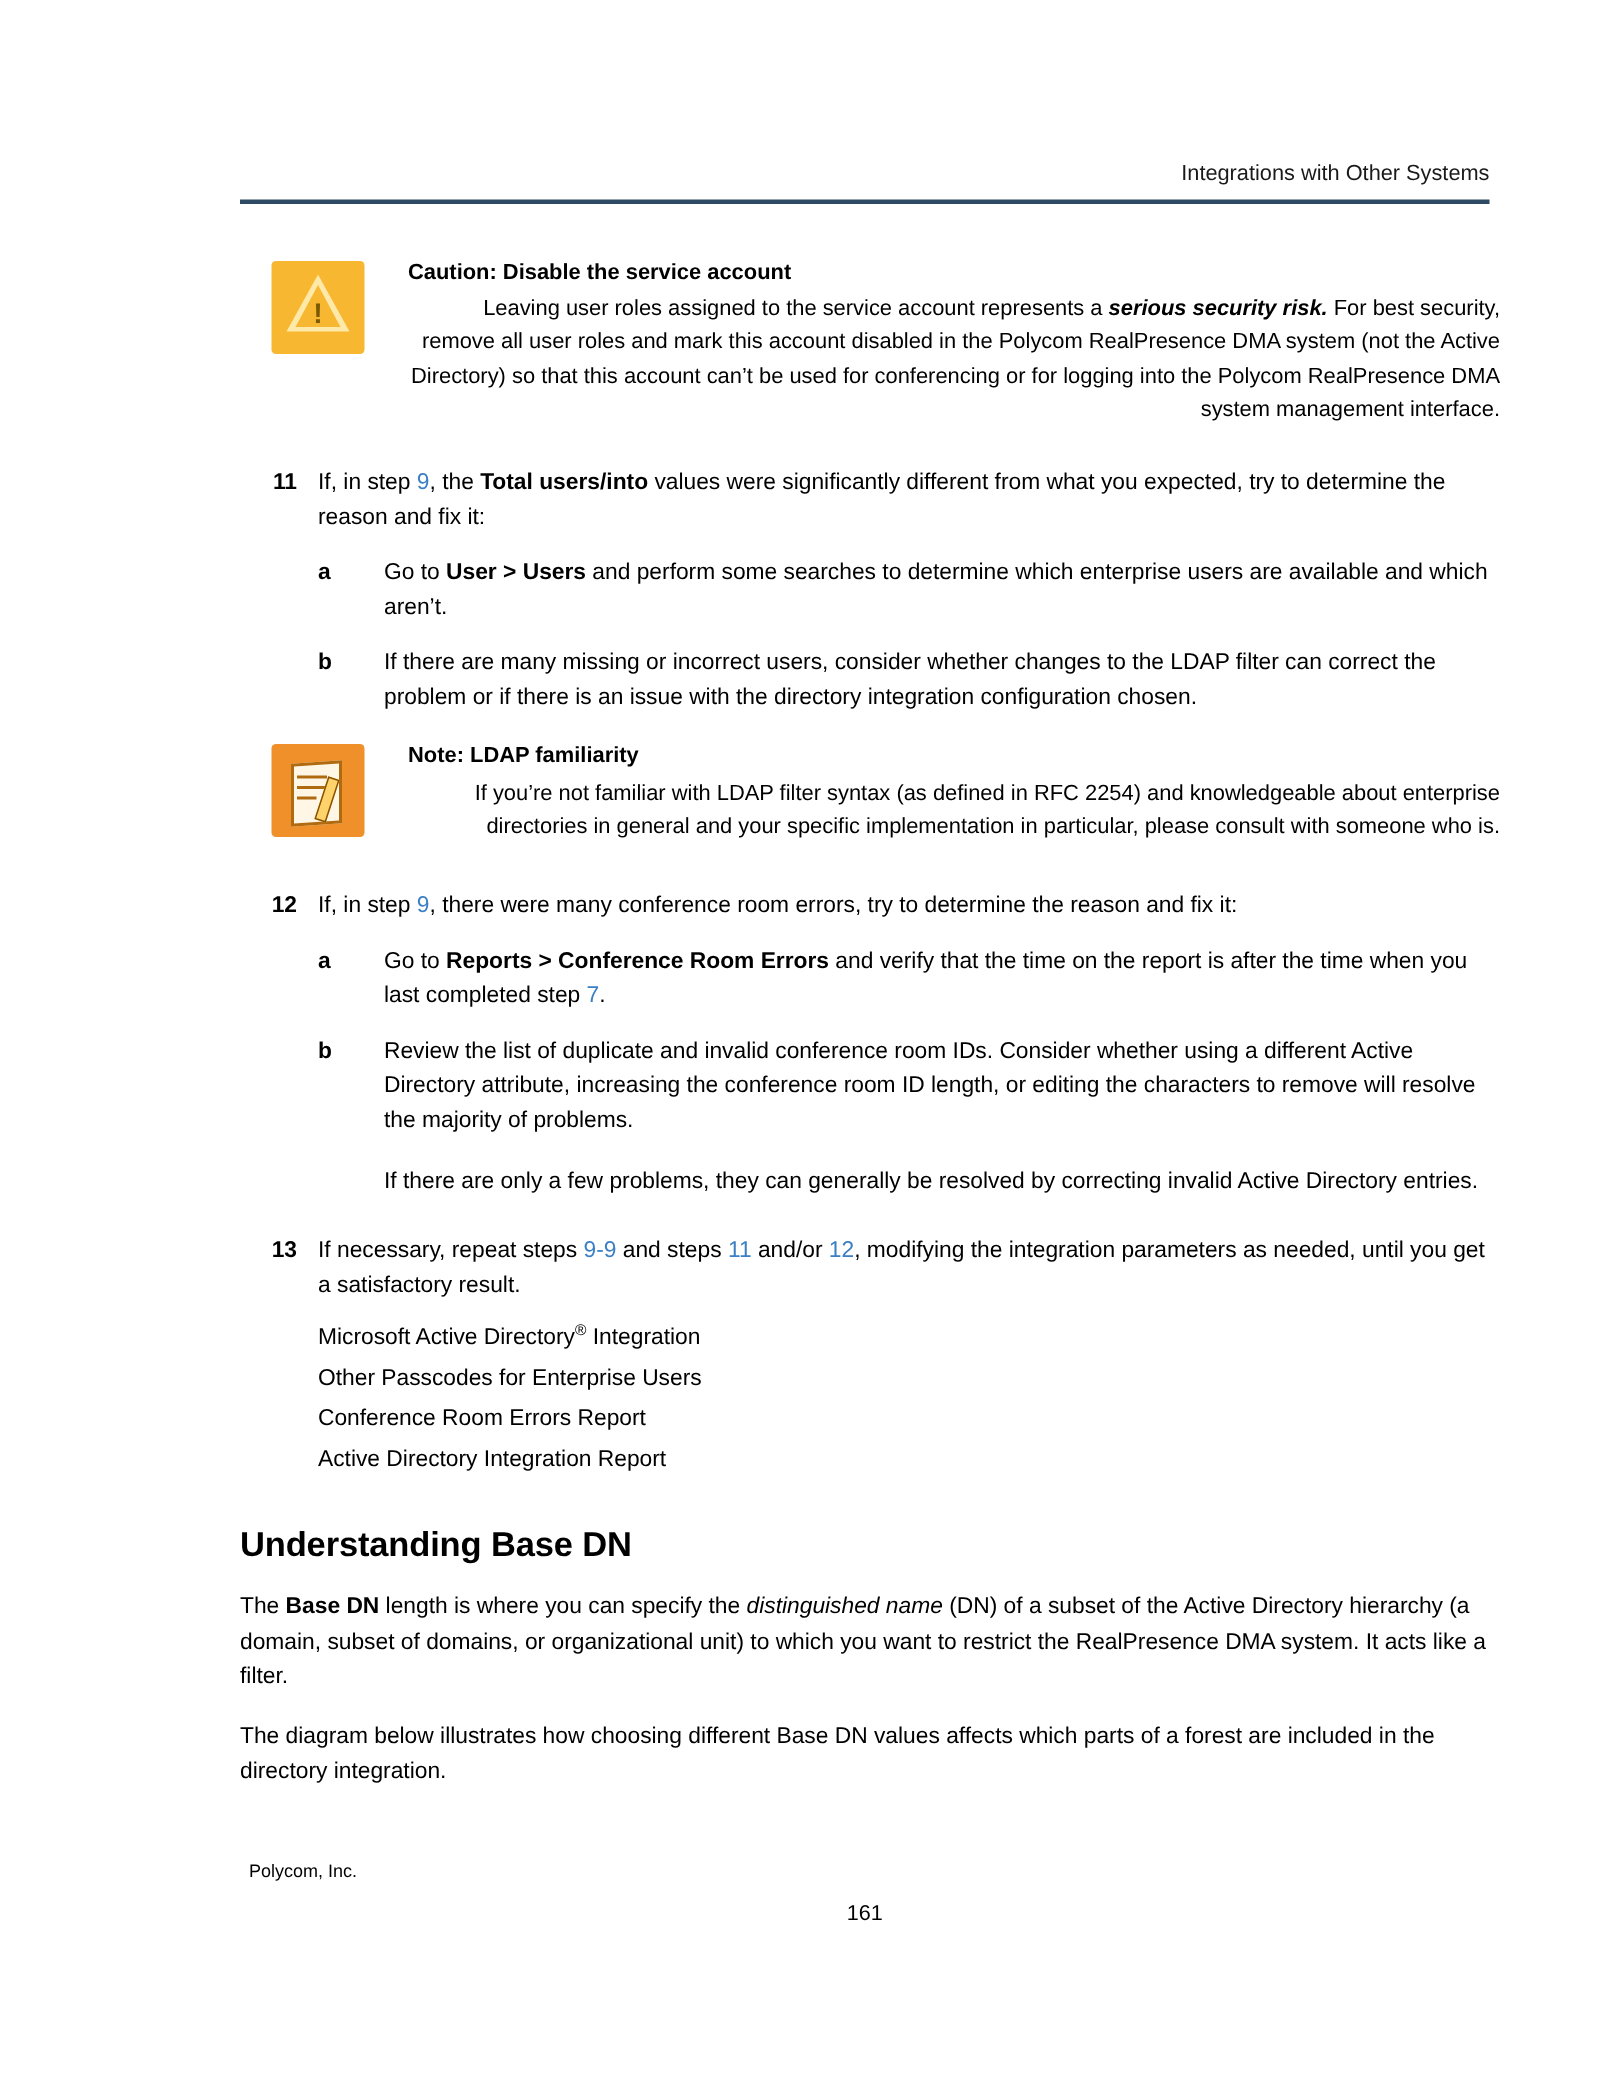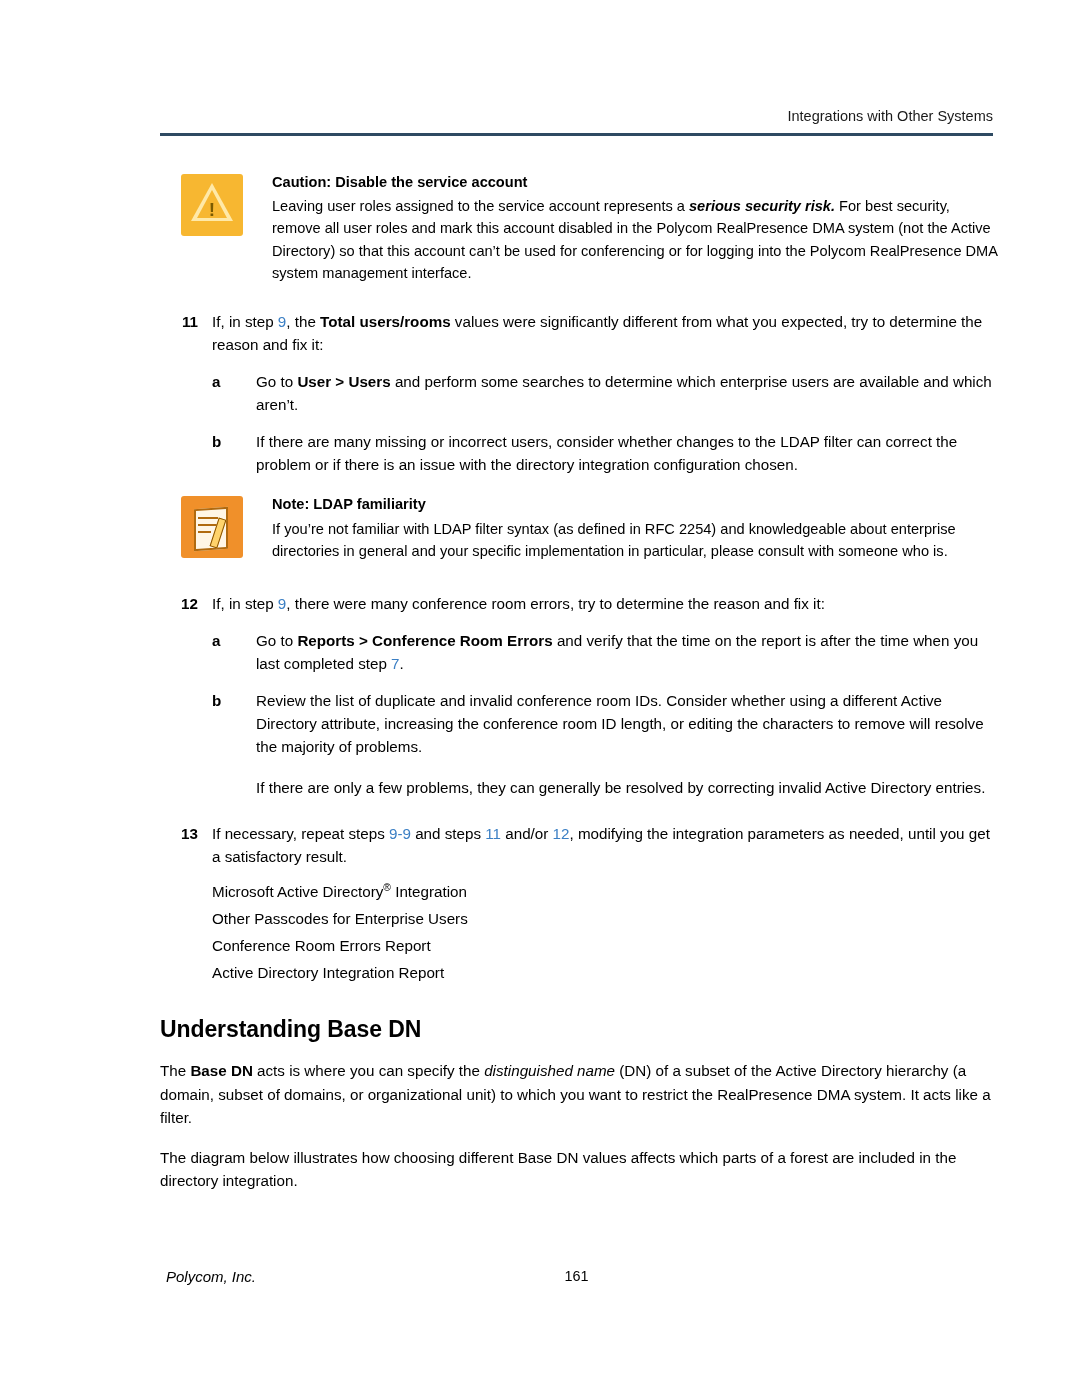--- a/index.html
+++ b/index.html
@@ -61,21 +61,21 @@
   }
   .admon-title {
     font-size: 14.6px;
     font-weight: bold;
     line-height: 1.45;
     margin-bottom: 2px;
   }
   .admon-body {
     font-size: 14.6px;
     line-height: 1.52;
-    text-align: left;
+    text-align: right;
   }
 
   
   .tri-box {
     width: 62px; height: 62px;
     background: #f7b731;
     border-radius: 3px;
     position: relative;
     overflow: hidden;
   }
@@ -203,23 +203,22 @@
     letter-spacing: -0.1px;
   }
   .para {
     font-size: 15.2px;
     line-height: 1.55;
     margin-top: 16px;
   }
   .footer-left {
     position: absolute;
     left: 126px;
-    top: 1268px;
-    font-size: 15px;
-    font-style: italic;
+    top: 1240px;
+    font-size: 12px;
   }
   .footer-right {
     position: absolute;
     left: 120px;
     top: 1268px;
     width: 833px;
     text-align: center;
     font-size: 14.4px;
   }
   b { font-weight: bold; }
@@ -249,21 +248,21 @@
           <div class="tri"></div>
           <div class="tri-in"></div>
           <div class="bang">!</div>
         </div>
       </div>
       <div class="admon-title">Caution: Disable the service account</div>
       <div class="admon-body"><span>Leaving user roles assigned to the service account represents a </span><span class="bi">serious security risk.</span><span> For best security, remove all user roles and mark this account disabled in the Polycom RealPresence DMA system (not the Active Directory) so that this account can’t be used for conferencing or for logging into the Polycom RealPresence DMA system management interface.</span></div>
     </div>
 
     <div class="step mt26">
-      <span class="num">11</span><span>If, in step </span><a class="xref" href="#">9</a><span>, the </span><b>Total users/rooms</b><span> values were significantly different from what you expected, try to determine the reason and fix it:</span>
+      <span class="num">11</span><span>If, in step </span><a class="xref" href="#">9</a><span>, the </span><b>Total users/into</b><span> values were significantly different from what you expected, try to determine the reason and fix it:</span>
     </div>
 
     <div class="substep mt14">
       <span class="letter">a</span><span>Go to </span><b>User &gt; Users</b><span> and perform some searches to determine which enterprise users are available and which aren’t.</span>
     </div>
 
     <div class="substep mt14">
       <span class="letter">b</span><span>If there are many missing or incorrect users, consider whether changes to the LDAP filter can correct the problem or if there is an issue with the directory integration configuration chosen.</span>
     </div>
 
@@ -302,21 +301,21 @@
 
     <div class="link-list mt10">
       <a class="link" href="#"><span>Microsoft Active Directory</span><sup>®</sup><span> Integration</span></a>
       <a class="link" href="#"><span>Other Passcodes for Enterprise Users</span></a>
       <a class="link" href="#"><span>Conference Room Errors Report</span></a>
       <a class="link" href="#"><span>Active Directory Integration Report</span></a>
     </div>
 
     <h1 class="section">Understanding Base DN</h1>
 
-    <div class="para"><span>The </span><b>Base DN</b><span> acts is where you can specify the </span><i>distinguished name</i><span> (DN) of a subset of the Active Directory hierarchy (a domain, subset of domains, or organizational unit) to which you want to restrict the RealPresence DMA system. It acts like a filter.</span></div>
+    <div class="para"><span>The </span><b>Base DN</b><span> length is where you can specify the </span><i>distinguished name</i><span> (DN) of a subset of the Active Directory hierarchy (a domain, subset of domains, or organizational unit) to which you want to restrict the RealPresence DMA system. It acts like a filter.</span></div>
 
     <div class="para">The diagram below illustrates how choosing different Base DN values affects which parts of a forest are included in the directory integration.</div>
 
   </div>
 
   <div class="footer-left">Polycom, Inc.</div>
   <div class="footer-right">161</div>
 
 </div>
 

